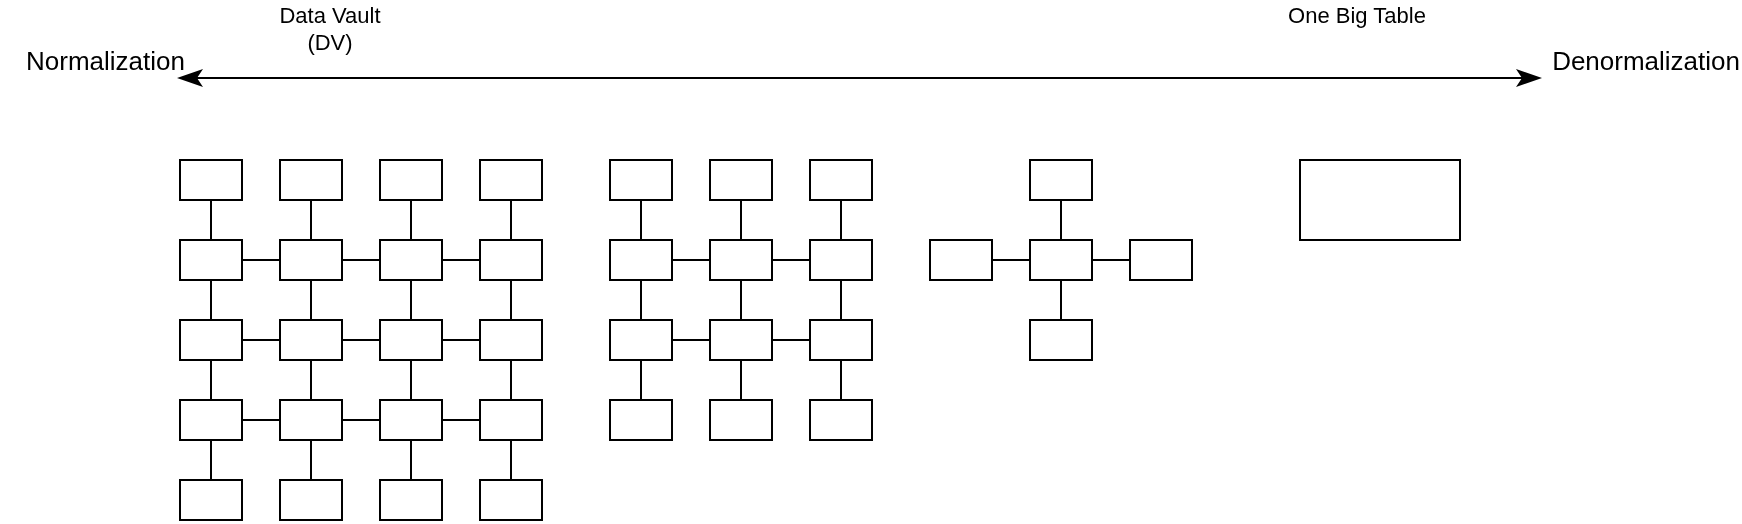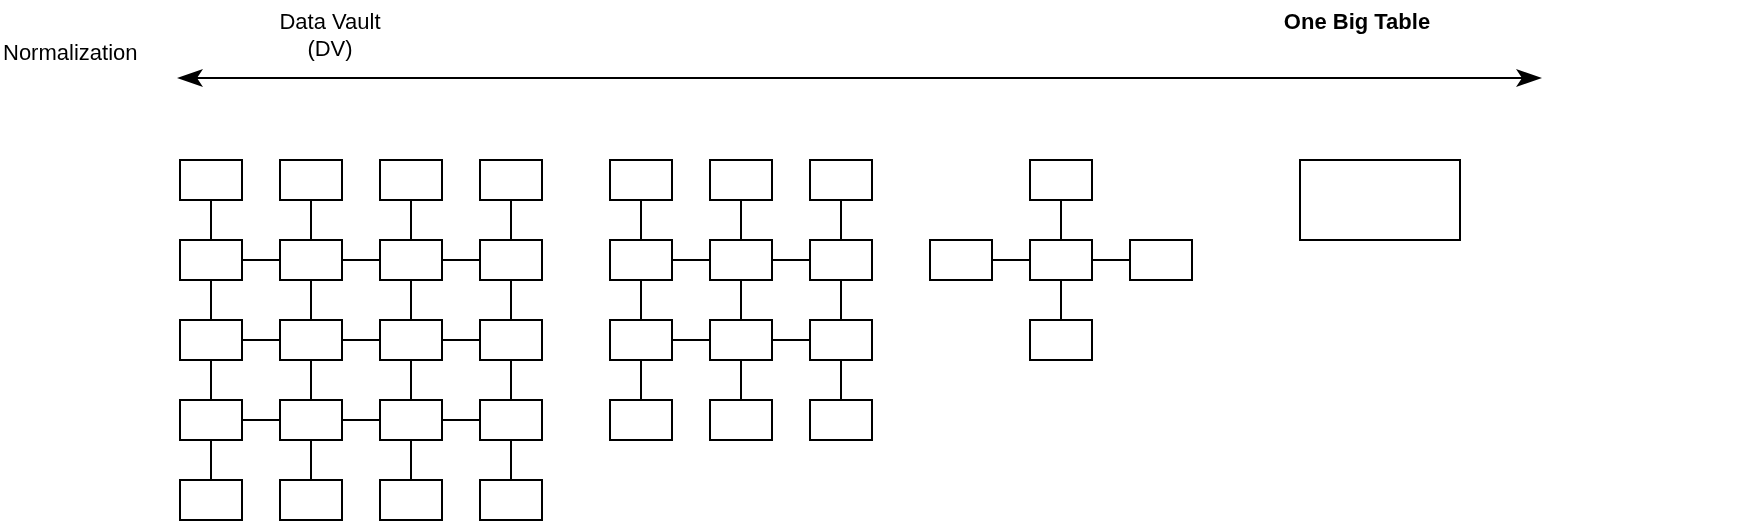--- a/index.html
+++ b/index.html
@@ -10,55 +10,57 @@
     color: #000000;
   }
   .canvas {
     position: relative;
     width: 1742px; height: 524px;
     background: #ffffff;
     overflow: hidden;
   }
   .axis-label {
     position: absolute;
-    top: 40px;
-    font-size: 22px;
+    top: 48px;
+    font-size: 26px;
     line-height: 26px;
     white-space: nowrap;
+    margin-left: 23px;
   }
   .axis-label.left { left: 3px; }
   .axis-label.right { right: 2px; }
   .method-title {
     position: absolute;
-    top: 8px;
+    top: 2px;
     transform: translateX(-50%);
     text-align: center;
     font-size: 22px;
     line-height: 27px;
     white-space: nowrap;
   }
   .method-title span { display: block; }
   svg.layer { position: absolute; left: 0; top: 0; display: block; }
 </style>
 </head>
 <body>
 
 <div class="canvas">
 
   <div class="axis-label left">Normalization</div>
 
+  <div class="axis-label right">Denormalization</div>
 
   <div class="method-title" style="left: 330px;">
     <span>Data Vault</span>
     <span>(DV)</span>
   </div>
 
 
 
-  <div class="method-title" style="left: 1357px; font-weight: bold;">
+  <div class="method-title" style="left: 1357px;">
     <span>One Big Table</span>
   </div>
 
   <svg class="layer" width="1742" height="524">
       <line x1="197" y1="78" x2="1522" y2="78" stroke="#000000" stroke-width="2"></line>
       <polygon points="177,78 203,69 197,78 203,87" fill="#000000"></polygon>
       <polygon points="1542,78 1516,69 1522,78 1516,87" fill="#000000"></polygon>
       <line x1="211" y1="200" x2="211" y2="240" stroke="#000000" stroke-width="2"></line>
       <line x1="311" y1="200" x2="311" y2="240" stroke="#000000" stroke-width="2"></line>
       <line x1="411" y1="200" x2="411" y2="240" stroke="#000000" stroke-width="2"></line>

